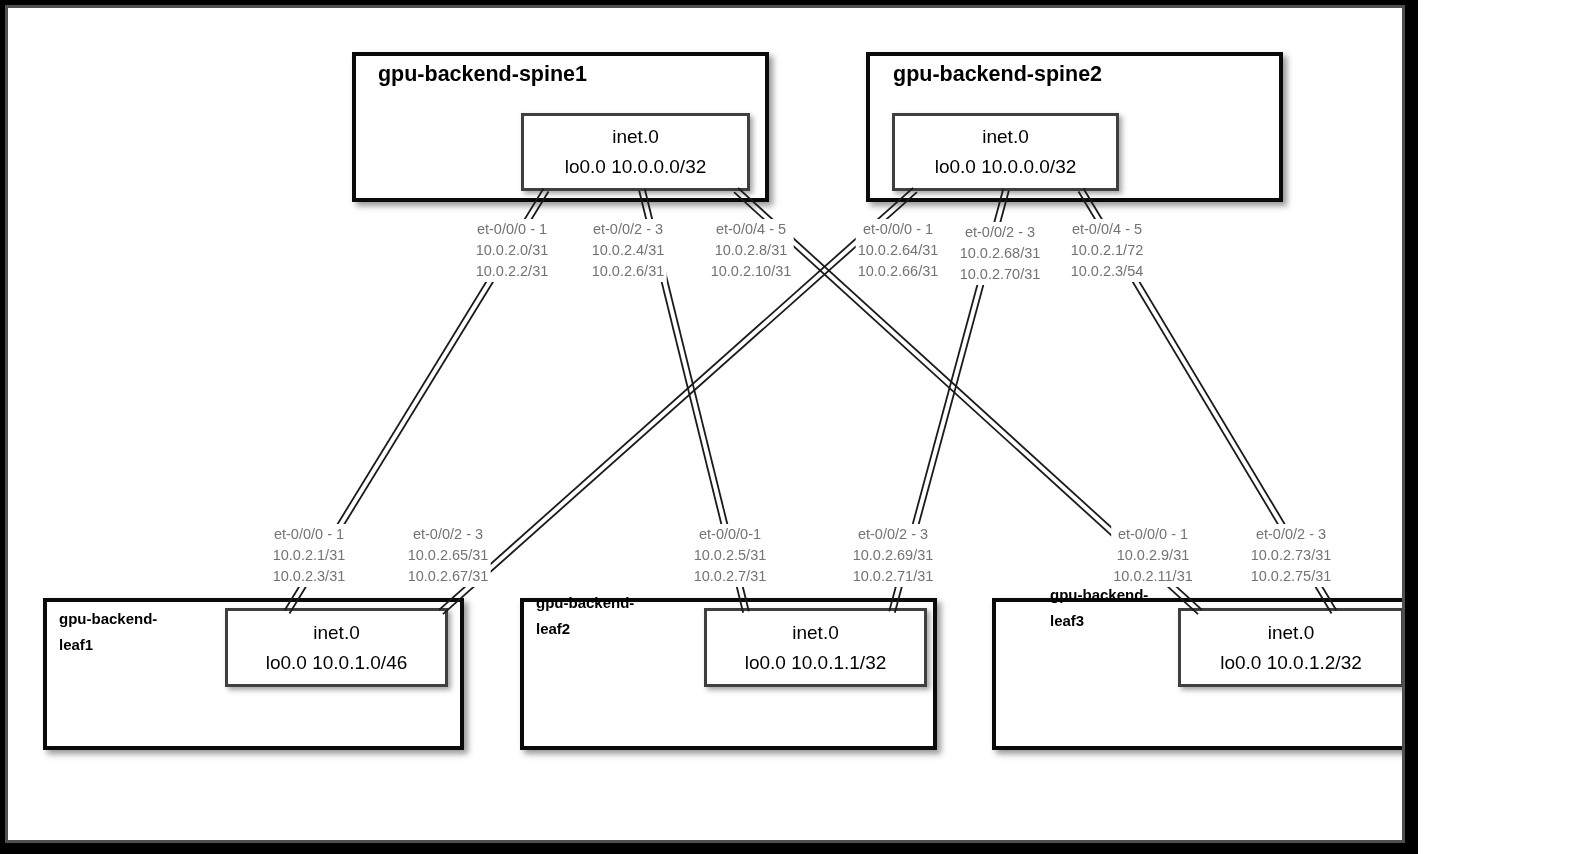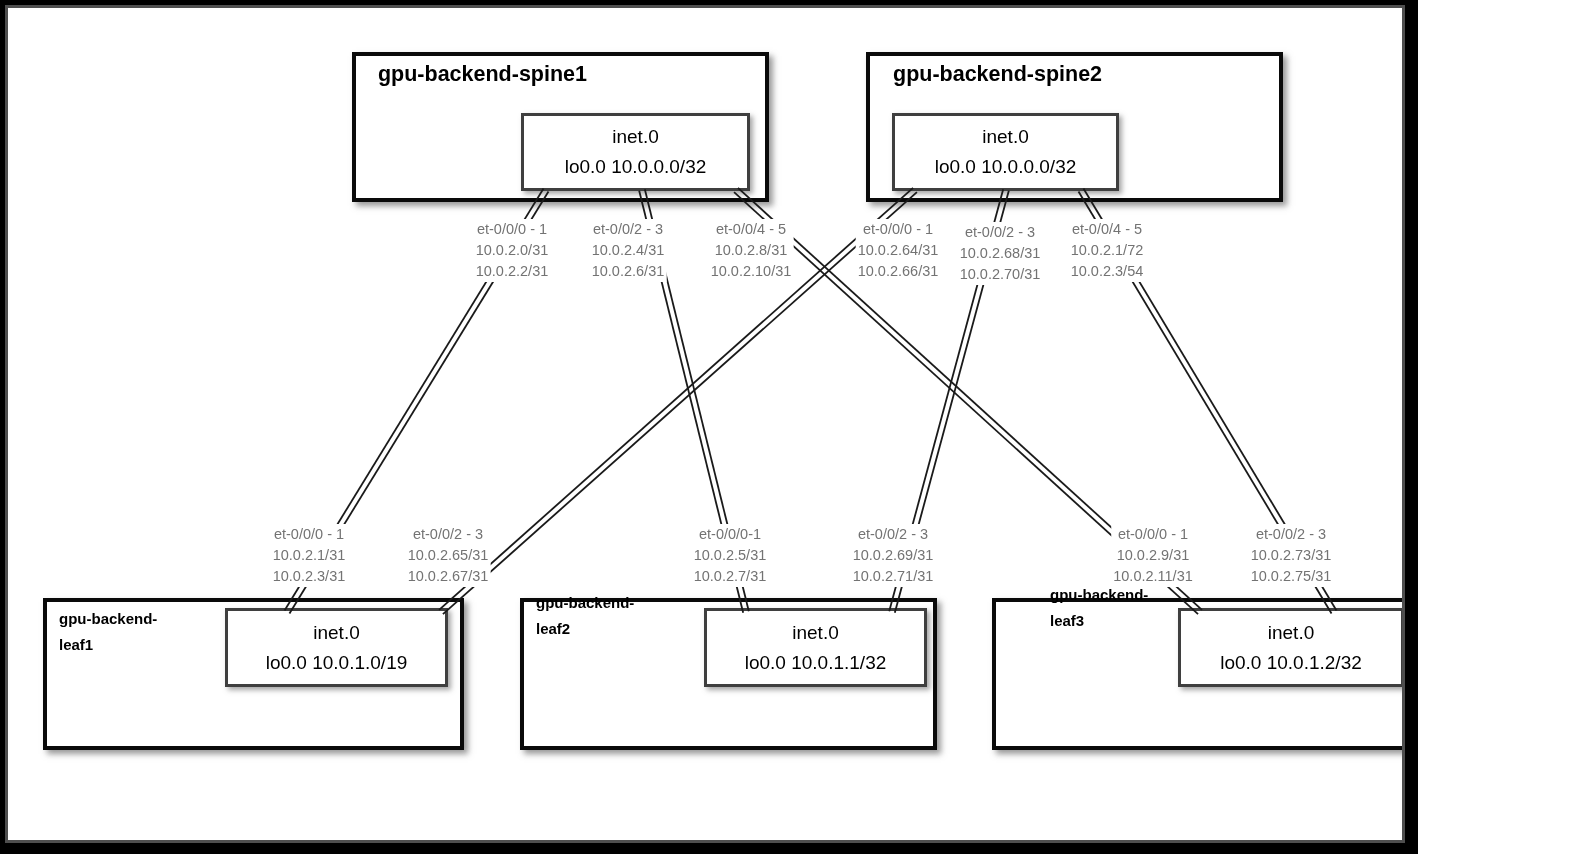--- a/index.html
+++ b/index.html
@@ -112,21 +112,21 @@
   <div class="port-label" style="left:1291px;top:524px;">
     <div>et-0/0/2 - 3</div>
       <div>10.0.2.73/31</div>
       <div>10.0.2.75/31</div>
   </div>
 
   <div class="outer-box" style="left:43px;top:598px;width:421px;height:152px;"></div>
   <div class="leaf-title" style="left:59px;top:606px;">gpu-backend-leaf1</div>
   <div class="inner-box" style="left:225px;top:608px;width:223px;height:79px;">
     <div>inet.0</div>
-    <div>lo0.0 10.0.1.0/19</div>
+    <div>lo0.0 10.0.1.0/46</div>
   </div>
 
   <div class="outer-box" style="left:520px;top:598px;width:417px;height:152px;"></div>
   <div class="leaf-title" style="left:536px;top:590px;">gpu-backend-leaf2</div>
   <div class="inner-box" style="left:704px;top:608px;width:223px;height:79px;">
     <div>inet.0</div>
     <div>lo0.0 10.0.1.1/32</div>
   </div>
 
   <div class="outer-box" style="left:992px;top:598px;width:421px;height:152px;"></div>

